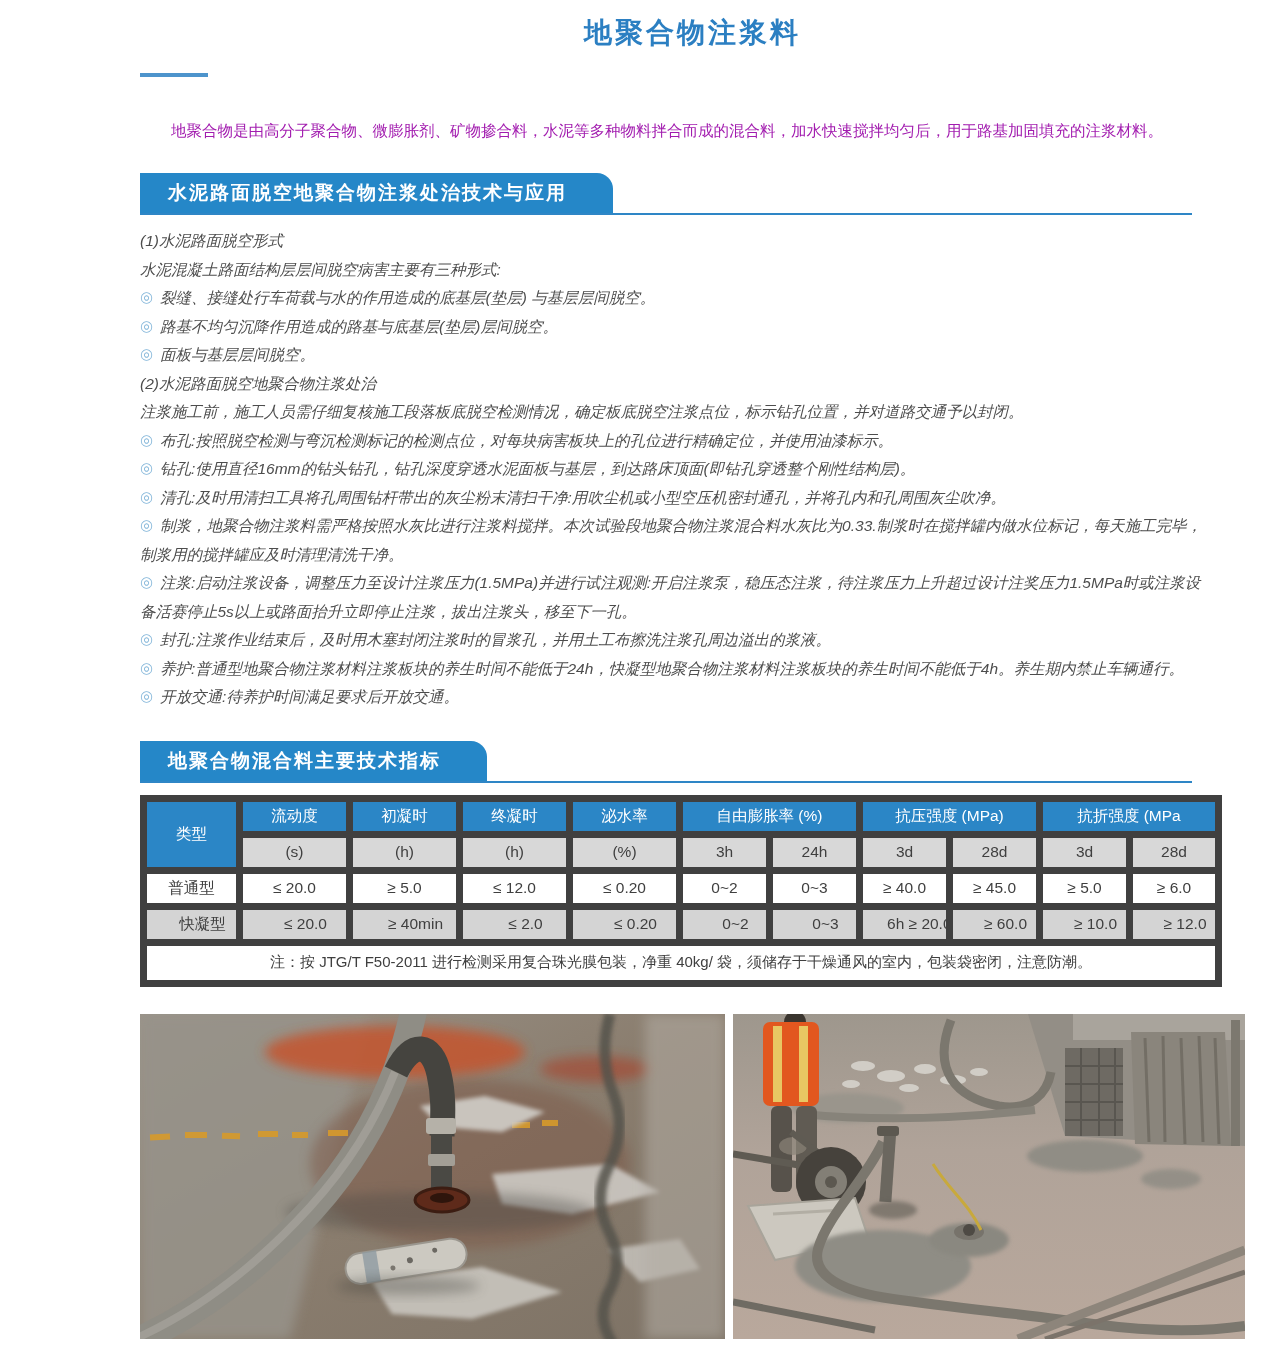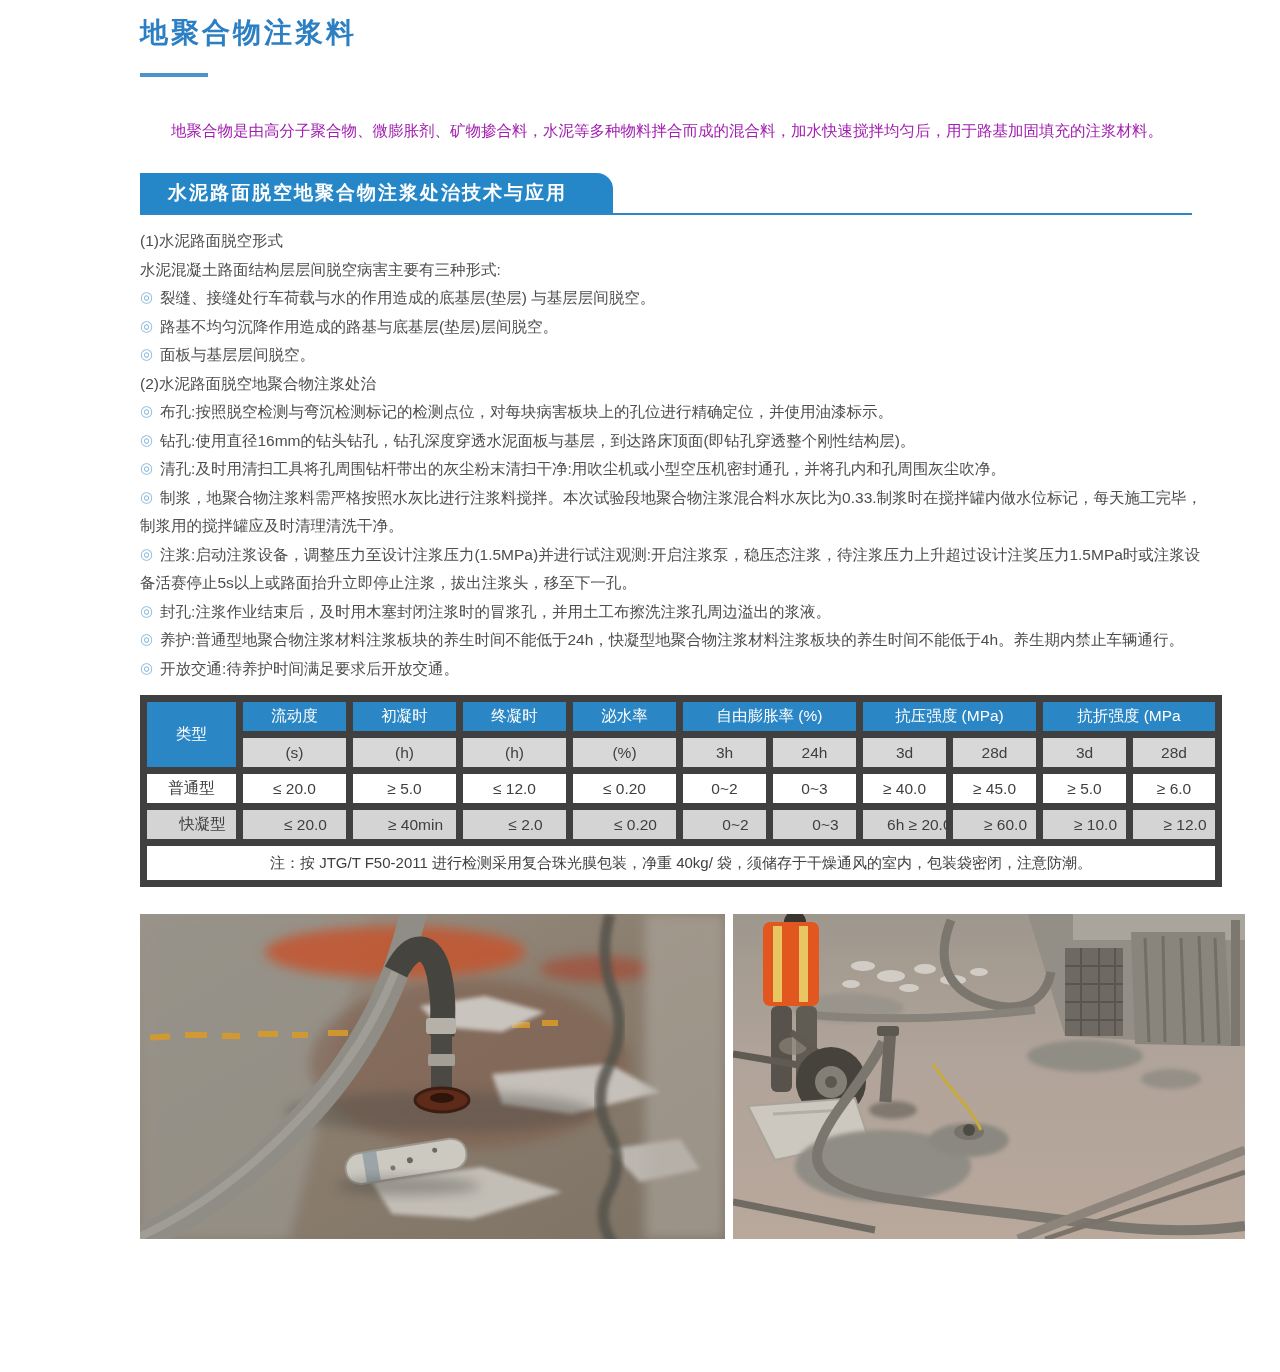--- a/index.html
+++ b/index.html
@@ -9,41 +9,41 @@
     width:1280px;height:1372px;
     background:#ffffff;
     font-family:"Liberation Sans","DejaVu Sans",sans-serif;
     overflow:hidden;
   }
   .content{position:absolute;left:140px;top:0;width:1105px;}
 
   
   .doc-title{
     margin:14px 0 0 0;
-    font-size:28px;font-weight:bold;color:#2B7FC2;letter-spacing:3px;
+    font-size:28px;font-weight:bold;color:#2B7FC2;letter-spacing:3px;text-align:center;
   }
   .title-rule{margin-top:21px;width:68px;height:4px;background:#4D94CC;}
 
   .intro{
     margin:40px 0 0 0;width:1048px;
     font-size:15.5px;line-height:27px;color:#a21caf;text-indent:2em;
   }
 
   
   .section-head{margin-top:29px;width:1052px;border-bottom:2px solid #2E86C6;line-height:0;}
   .banner{
     display:inline-block;background:#2587C8;color:#ffffff;
     font-size:19px;font-weight:bold;letter-spacing:2px;
     line-height:40px;padding:0 46px 0 28px;
     border-radius:0 16px 0 0;vertical-align:bottom;text-align:center;
   }
 
   
   .body-text{margin-top:12px;width:1075px;}
-  .body-text p{margin:0;font-size:15.5px;line-height:28.5px;color:#4D4D4D;}
+  .body-text p{margin:0;font-size:15.5px;line-height:28.5px;color:#4D4D4D;font-style:italic;}
   .ring{
     color:#85B7DA;font-size:15px;margin-right:7px;
     display:inline-block;transform:translateY(-1px);
   }
 
   
   table.spec{
     margin-top:12px;width:1075px;border-collapse:collapse;table-layout:fixed;
     font-size:15.5px;color:#3F3F3F;
     border:2px solid #4A4A4A;
@@ -74,30 +74,34 @@
       <span class="banner">水泥路面脱空地聚合物注浆处治技术与应用</span>
     </div>
 
     <div class="body-text">
       <p><span>(1)水泥路面脱空形式</span></p>
       <p><span>水泥混凝土路面结构层层间脱空病害主要有三种形式:</span></p>
       <p><span class="ring">◎</span><span>裂缝、接缝处行车荷载与水的作用造成的底基层(垫层) 与基层层间脱空。</span></p>
       <p><span class="ring">◎</span><span>路基不均匀沉降作用造成的路基与底基层(垫层)层间脱空。</span></p>
       <p><span class="ring">◎</span><span>面板与基层层间脱空。</span></p>
       <p><span>(2)水泥路面脱空地聚合物注浆处治</span></p>
+      <p><span>注浆施工前，施工人员需仔细复核施工段落板底脱空检测情况，确定板底脱空注浆点位，标示钻孔位置，并对道路交通予以封闭。</span></p>
       <p><span class="ring">◎</span><span>布孔:按照脱空检测与弯沉检测标记的检测点位，对每块病害板块上的孔位进行精确定位，并使用油漆标示。</span></p>
       <p><span class="ring">◎</span><span>钻孔:使用直径16mm的钻头钻孔，钻孔深度穿透水泥面板与基层，到达路床顶面(即钻孔穿透整个刚性结构层)。</span></p>
       <p><span class="ring">◎</span><span>清孔:及时用清扫工具将孔周围钻杆带出的灰尘粉末清扫干净:用吹尘机或小型空压机密封通孔，并将孔内和孔周围灰尘吹净。</span></p>
       <p><span class="ring">◎</span><span>制浆，地聚合物注浆料需严格按照水灰比进行注浆料搅拌。本次试验段地聚合物注浆混合料水灰比为0.33.制浆时在搅拌罐内做水位标记，每天施工完毕，制浆用的搅拌罐应及时清理清洗干净。</span></p>
       <p><span class="ring">◎</span><span>注浆:启动注浆设备，调整压力至设计注浆压力(1.5MPa)并进行试注观测:开启注浆泵，稳压态注浆，待注浆压力上升超过设计注奖压力1.5MPa时或注浆设备活赛停止5s以上或路面抬升立即停止注浆，拔出注浆头，移至下一孔。</span></p>
       <p><span class="ring">◎</span><span>封孔:注浆作业结束后，及时用木塞封闭注浆时的冒浆孔，并用土工布擦洗注浆孔周边溢出的浆液。</span></p>
       <p><span class="ring">◎</span><span>养护:普通型地聚合物注浆材料注浆板块的养生时间不能低于24h，快凝型地聚合物注浆材料注浆板块的养生时间不能低于4h。养生期内禁止车辆通行。</span></p>
       <p><span class="ring">◎</span><span>开放交通:待养护时间满足要求后开放交通。</span></p>
     </div>
 
+    <div class="section-head">
+      <span class="banner">地聚合物混合料主要技术指标</span>
+    </div>
 
     <table class="spec">
       <colgroup>
         <col style="width:96px">
         <col style="width:110px">
           <col style="width:110px">
           <col style="width:110px">
           <col style="width:110px">
         <col style="width:90px">
           <col style="width:90px">

